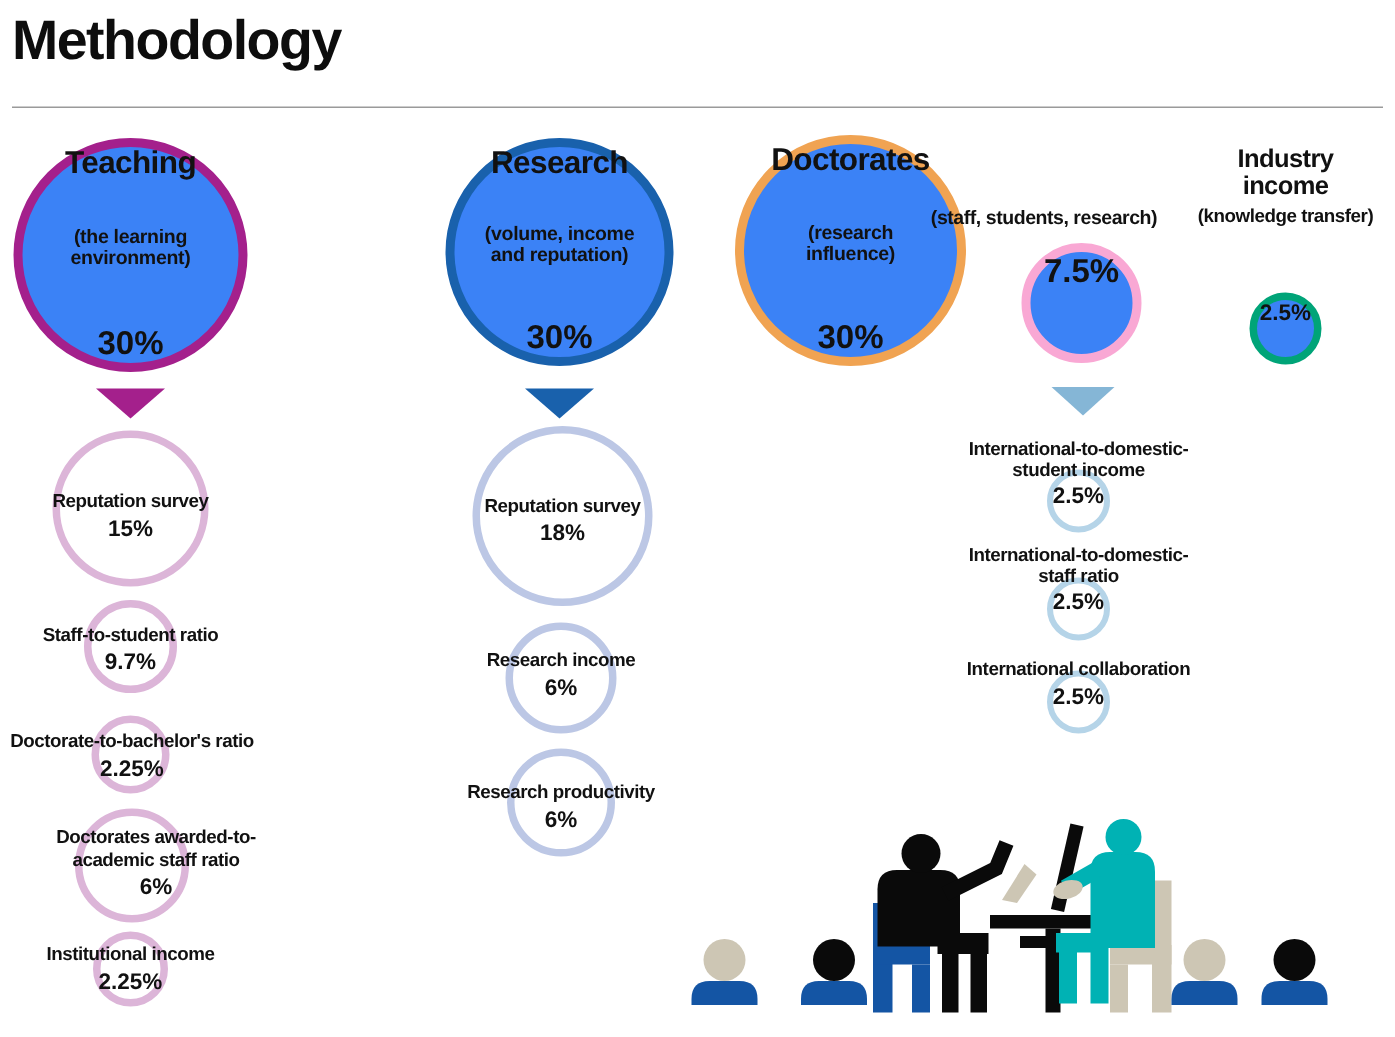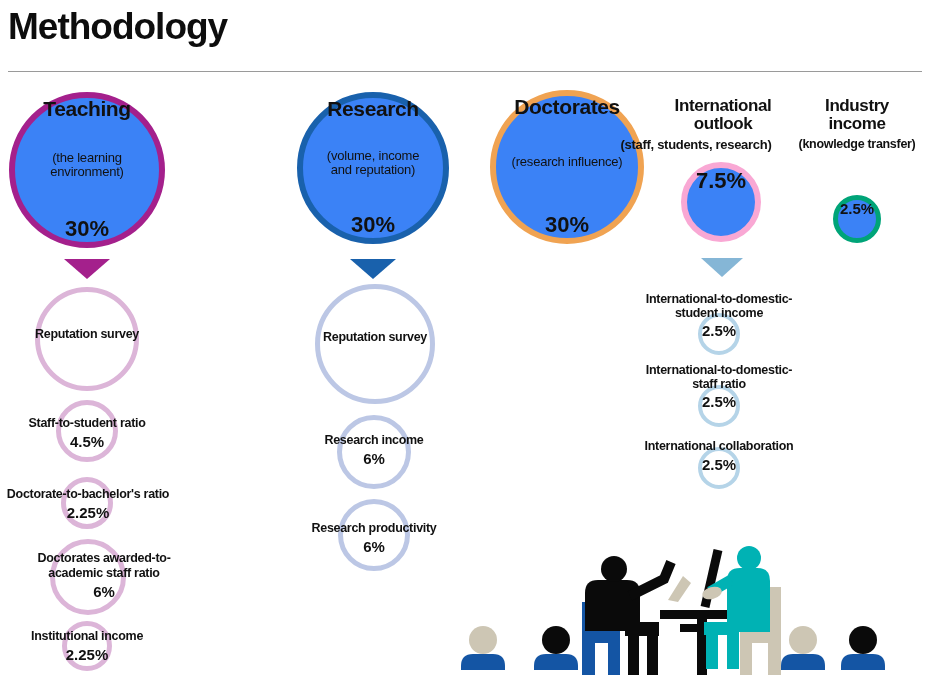--- a/index.html
+++ b/index.html
@@ -13,21 +13,21 @@
   }
   .rule{position:absolute;left:8px;top:71px;width:914px;height:1px;background:#9a9a9a;}
 
   
   .mcircle{
     position:absolute;border-radius:50%;box-sizing:border-box;background:#3b82f6;
     display:flex;flex-direction:column;align-items:center;justify-content:space-between;
     text-align:center;
   }
   .mname{font-size:21px;font-weight:700;letter-spacing:-0.4px;line-height:22px;}
-  .msub{font-size:13px;font-weight:400;line-height:14px;width:114px;margin-top:3px;letter-spacing:-0.2px;}
+  .msub{font-size:13px;font-weight:700;line-height:14px;width:114px;margin-top:3px;letter-spacing:-0.2px;}
   .mpct{font-size:22px;font-weight:700;margin-top:9px;}
 
   .teaching-c{left:9px;top:92px;width:156px;height:156px;border:6px solid #a4208c;}
   .research-c{left:297px;top:92px;width:152px;height:152px;border:6px solid #1961ac;}
   .citations-c{left:490px;top:90px;width:154px;height:154px;border:6px solid #f0a352;}
   .intl-c{left:681px;top:162px;width:80px;height:80px;border:6px solid #f9a8d4;}
   .industry-c{left:833px;top:195px;width:48px;height:48px;border:5px solid #00a478;}
   .intl-c .mpct,.industry-c .mpct{margin-top:0;}
   .industry-c .mpct{font-size:15px;}
 
@@ -70,26 +70,27 @@
   <div class="mcircle teaching-c">
     <div class="mname">Teaching</div>
     <div class="msub">(the learning environment)</div>
     <div class="mpct">30%</div>
   </div>
   <div class="arrow arrow-teaching"></div>
 
   <div class="ring ring-pink" style="left:35px;top:287px;width:104px;height:104px"></div>
   <div class="subtext" style="left:7px;top:327px;width:160px">
     <div class="slabel">Reputation survey</div>
+    <div class="spct">15%</div>
   </div>
 
   <div class="ring ring-pink" style="left:56px;top:400px;width:62px;height:62px"></div>
   <div class="subtext" style="left:2px;top:416px;width:170px">
     <div class="slabel">Staff-to-student ratio</div>
-    <div class="spct">4.5%</div>
+    <div class="spct">9.7%</div>
   </div>
 
   <div class="ring ring-pink" style="left:61px;top:477px;width:52px;height:52px"></div>
   <div class="subtext" style="left:0px;top:487px;width:176px">
     <div class="slabel">Doctorate-to-bachelor's ratio</div>
     <div class="spct">2.25%</div>
   </div>
 
   <div class="ring ring-pink" style="left:50px;top:539px;width:76px;height:76px"></div>
   <div class="subtext" style="left:24px;top:551px;width:160px">
@@ -106,41 +107,41 @@
   <div class="mcircle research-c">
     <div class="mname">Research</div>
     <div class="msub">(volume, income and reputation)</div>
     <div class="mpct">30%</div>
   </div>
   <div class="arrow arrow-research"></div>
 
   <div class="ring ring-peri" style="left:315px;top:284px;width:120px;height:120px"></div>
   <div class="subtext" style="left:295px;top:330px;width:160px">
     <div class="slabel">Reputation survey</div>
+    <div class="spct">18%</div>
   </div>
 
   <div class="ring ring-peri" style="left:337px;top:415px;width:74px;height:74px"></div>
   <div class="subtext" style="left:304px;top:433px;width:140px">
     <div class="slabel">Research income</div>
     <div class="spct">6%</div>
   </div>
 
   <div class="ring ring-peri" style="left:338px;top:499px;width:72px;height:72px"></div>
   <div class="subtext" style="left:294px;top:521px;width:160px">
     <div class="slabel">Research productivity</div>
     <div class="spct">6%</div>
   </div>
 
   <div class="mcircle citations-c">
     <div class="mname">Doctorates</div>
     <div class="msub">(research influence)</div>
     <div class="mpct">30%</div>
   </div>
 
-  <div class="htitle intl-title">International outlook</div>
   <div class="hsub intl-sub">(staff, students, research)</div>
   <div class="mcircle intl-c">
     <div class="mpct">7.5%</div>
   </div>
   <div class="arrow arrow-intl"></div>
 
   <div class="ring ring-blue" style="left:698px;top:313px;width:42px;height:42px"></div>
   <div class="subtext subtext-i" style="left:637px;top:293px;width:164px">
     <div class="slabel">International-to-domestic-student income</div>
     <div class="spct">2.5%</div>

